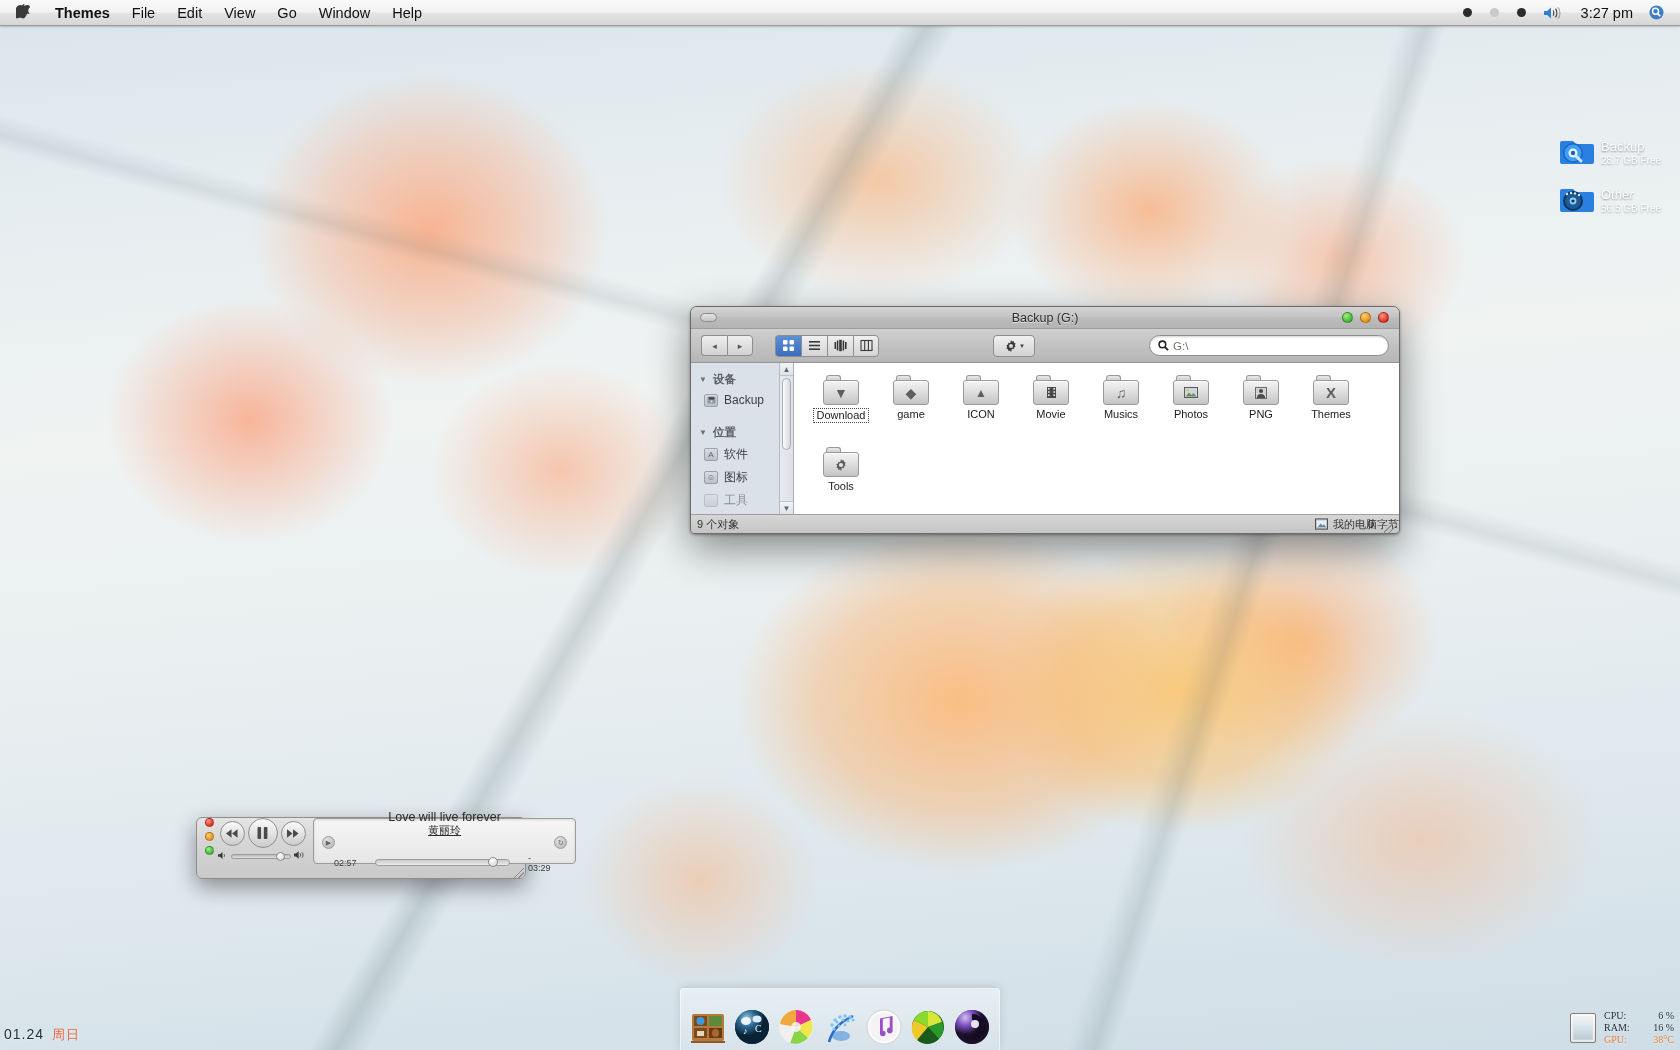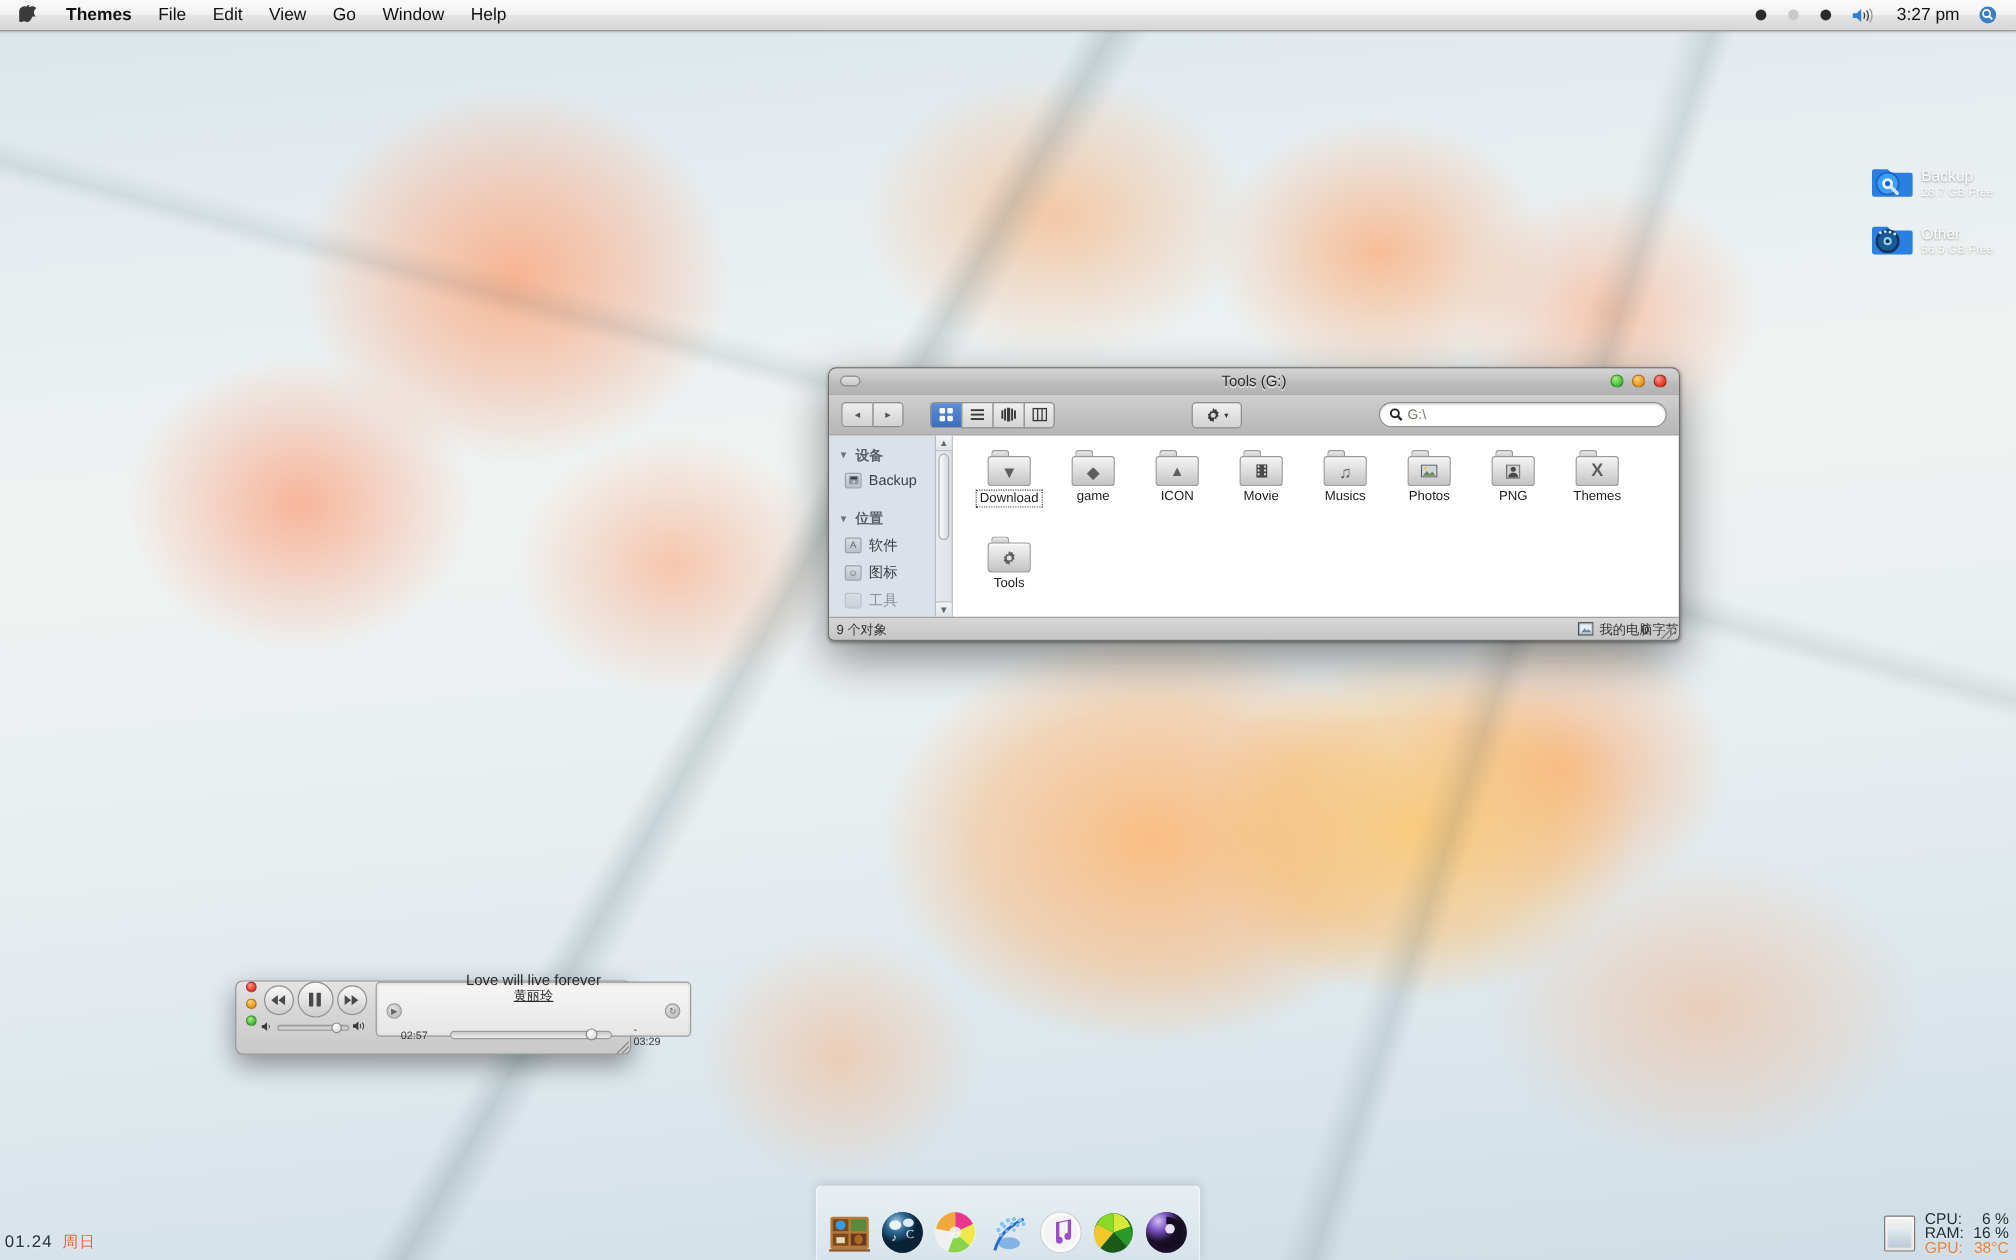--- a/index.html
+++ b/index.html
@@ -353,21 +353,21 @@
     width:26px; height:30px; border-radius:2px;
     background:linear-gradient(180deg,#f4f4f4,#cfcfcf);
     border:1px solid #7d7d7d;
     box-shadow:inset 0 0 0 2px rgba(255,255,255,.5);
     position:relative; overflow:hidden;
   }
   #sysmon-icon:after{
     content:""; position:absolute; left:3px; right:3px; bottom:3px; top:8px;
     background:linear-gradient(180deg,#e6eef3,#b9ccd8);
   }
-  #sysmon-stats{ font-size:13px; line-height:12px; font-family:Liberation Sans, sans-serif; }
+  #sysmon-stats{ font-size:10px; line-height:12px; font-family:Liberation Serif, serif; }
   .sm-row{ display:flex; gap:6px; }
   .sm-k{ width:30px; color:#1b2b33; text-shadow:0 1px 1px rgba(255,255,255,.5); }
   .sm-v{ width:34px; text-align:right; color:#1b2b33; text-shadow:0 1px 1px rgba(255,255,255,.5);}
   .sm-row.gpu .sm-k,.sm-row.gpu .sm-v{ color:#e8833a; }
 </style>
 </head>
 <body>
 
 <div id="wallpaper">
   <div id="wallpaper-branch"></div>
@@ -446,21 +446,21 @@
   <div class="dlabel">
     <div class="dname">Other</div>
     <div class="dfree">56.5 GB Free</div>
   </div>
 </div>
 
 <div id="finder">
 
   <div id="finder-titlebar">
     <div class="toolbar-pill"></div>
-    <div id="finder-title">Tools (G:)</div>
+    <div id="finder-title">Backup (G:)</div>
     <div id="finder-lights">
       <div class="light green"></div>
       <div class="light orange"></div>
       <div class="light red"></div>
     </div>
   </div>
 
   <div id="finder-toolbar">
     <div class="navbtns">
       <div class="navbtn">◂</div>

